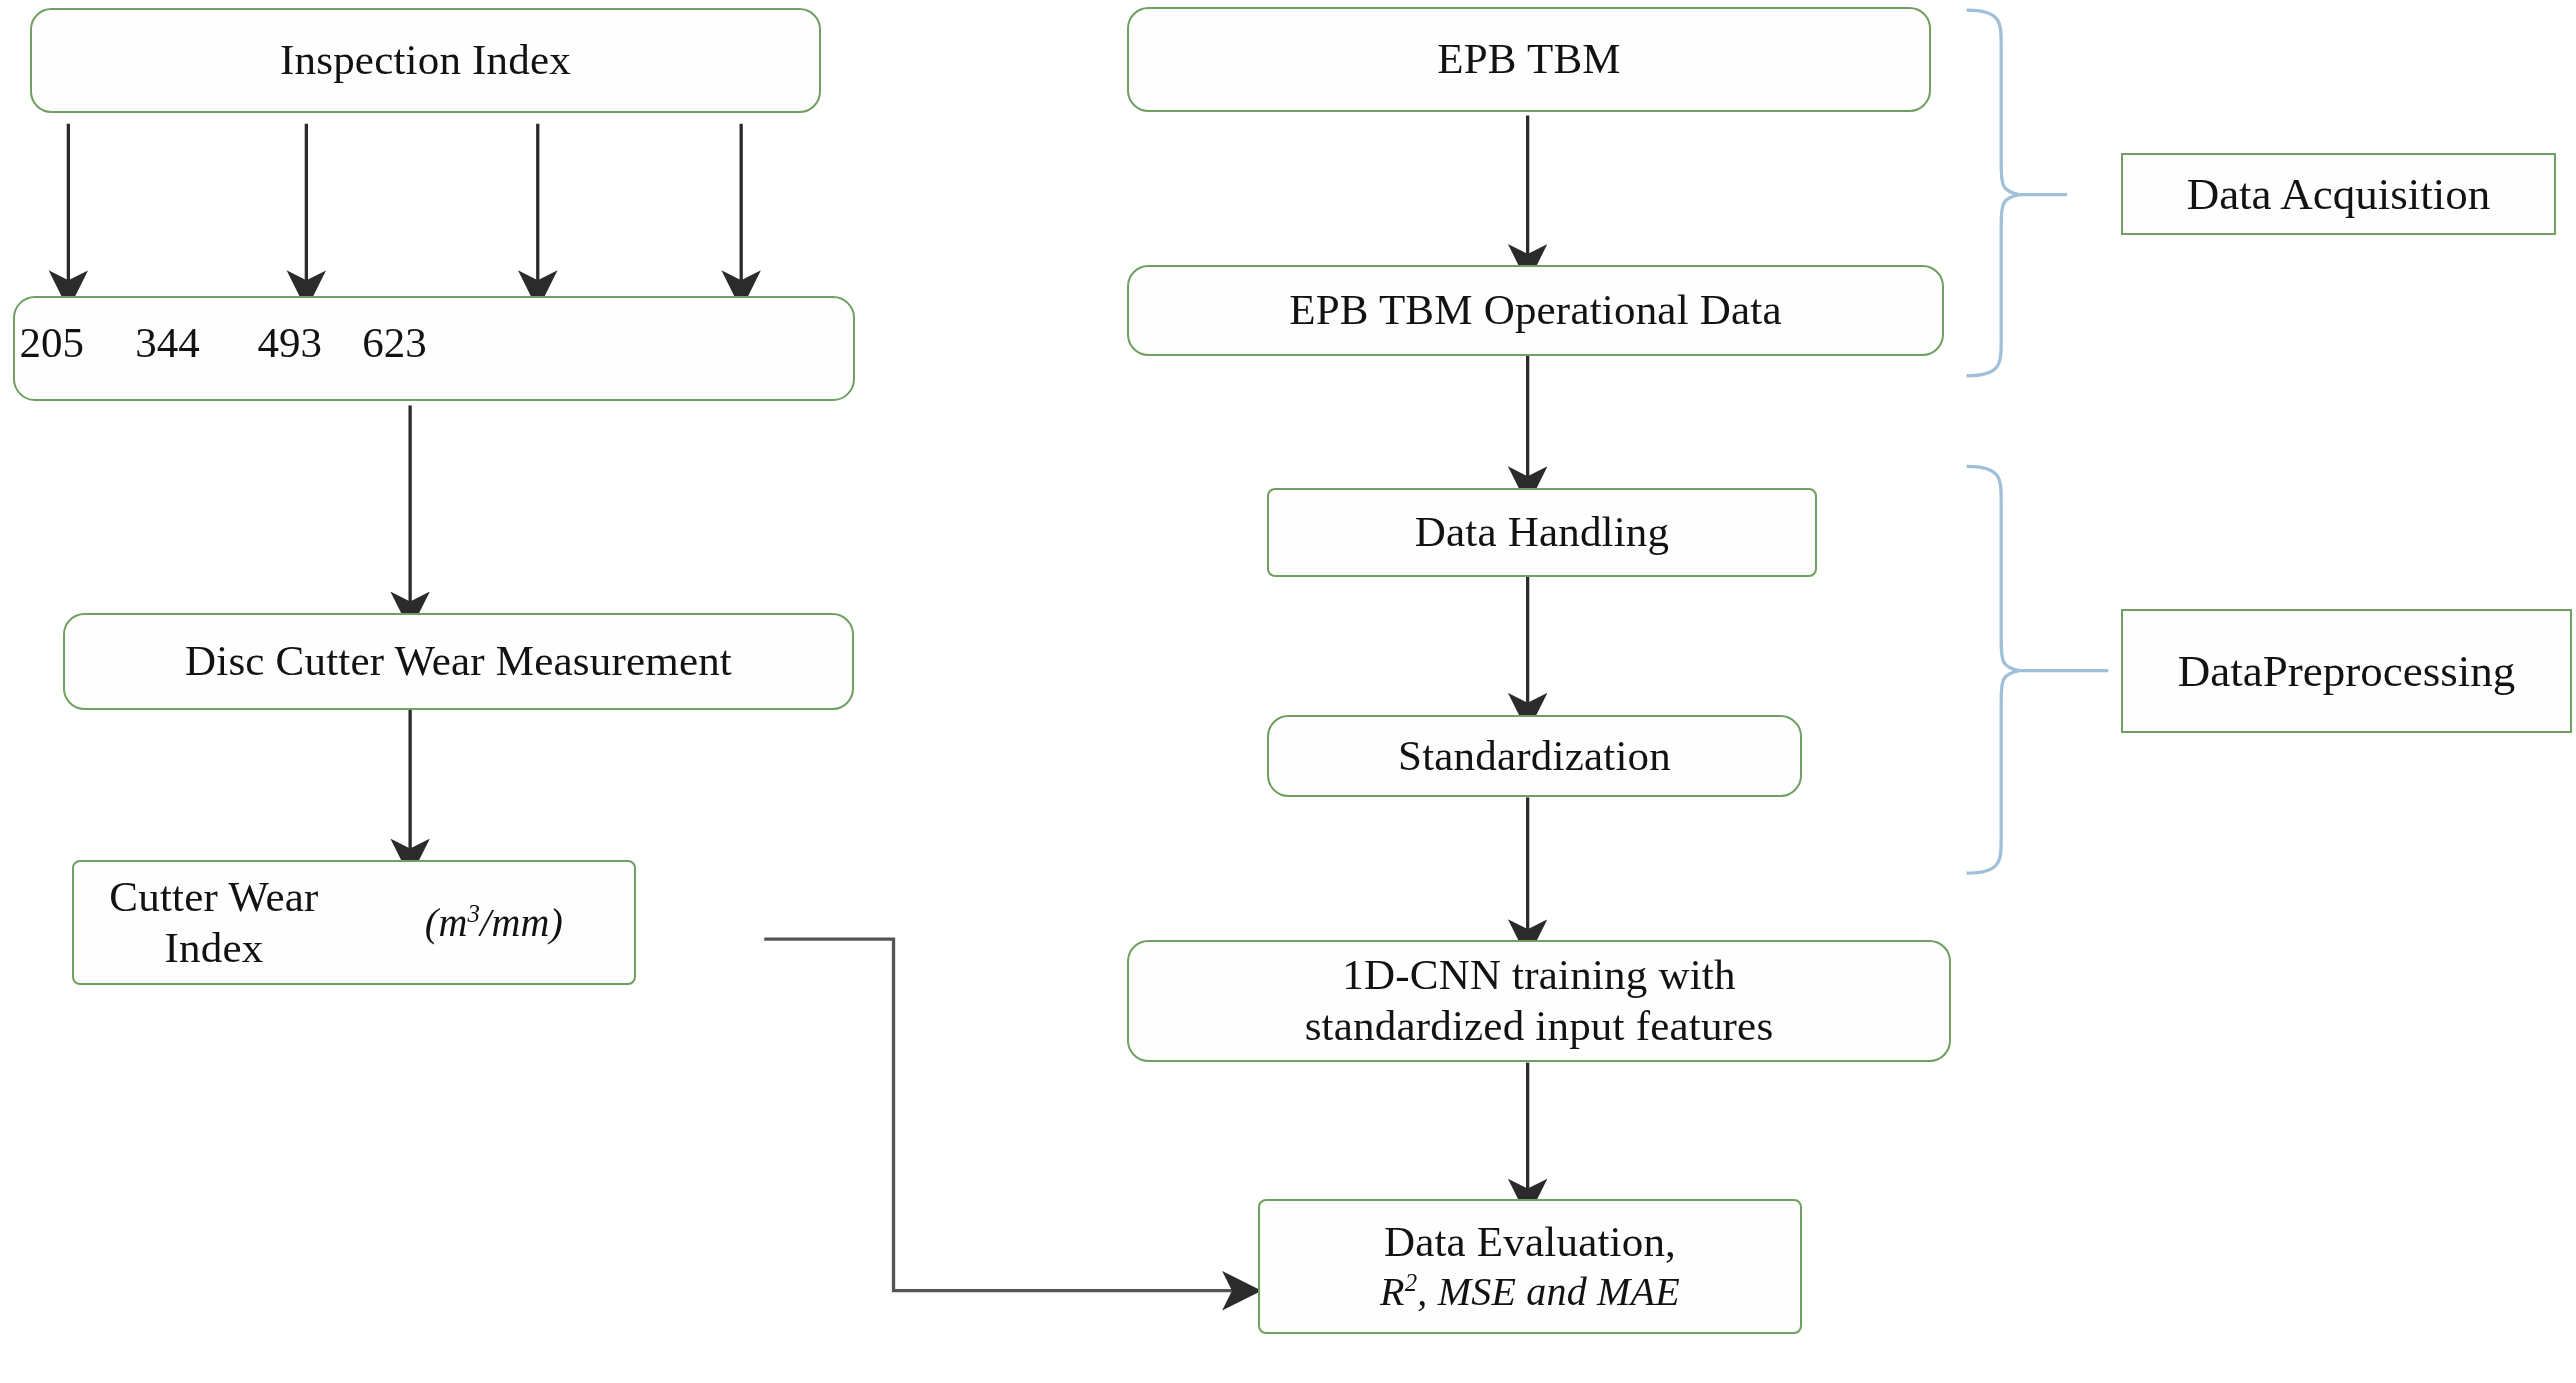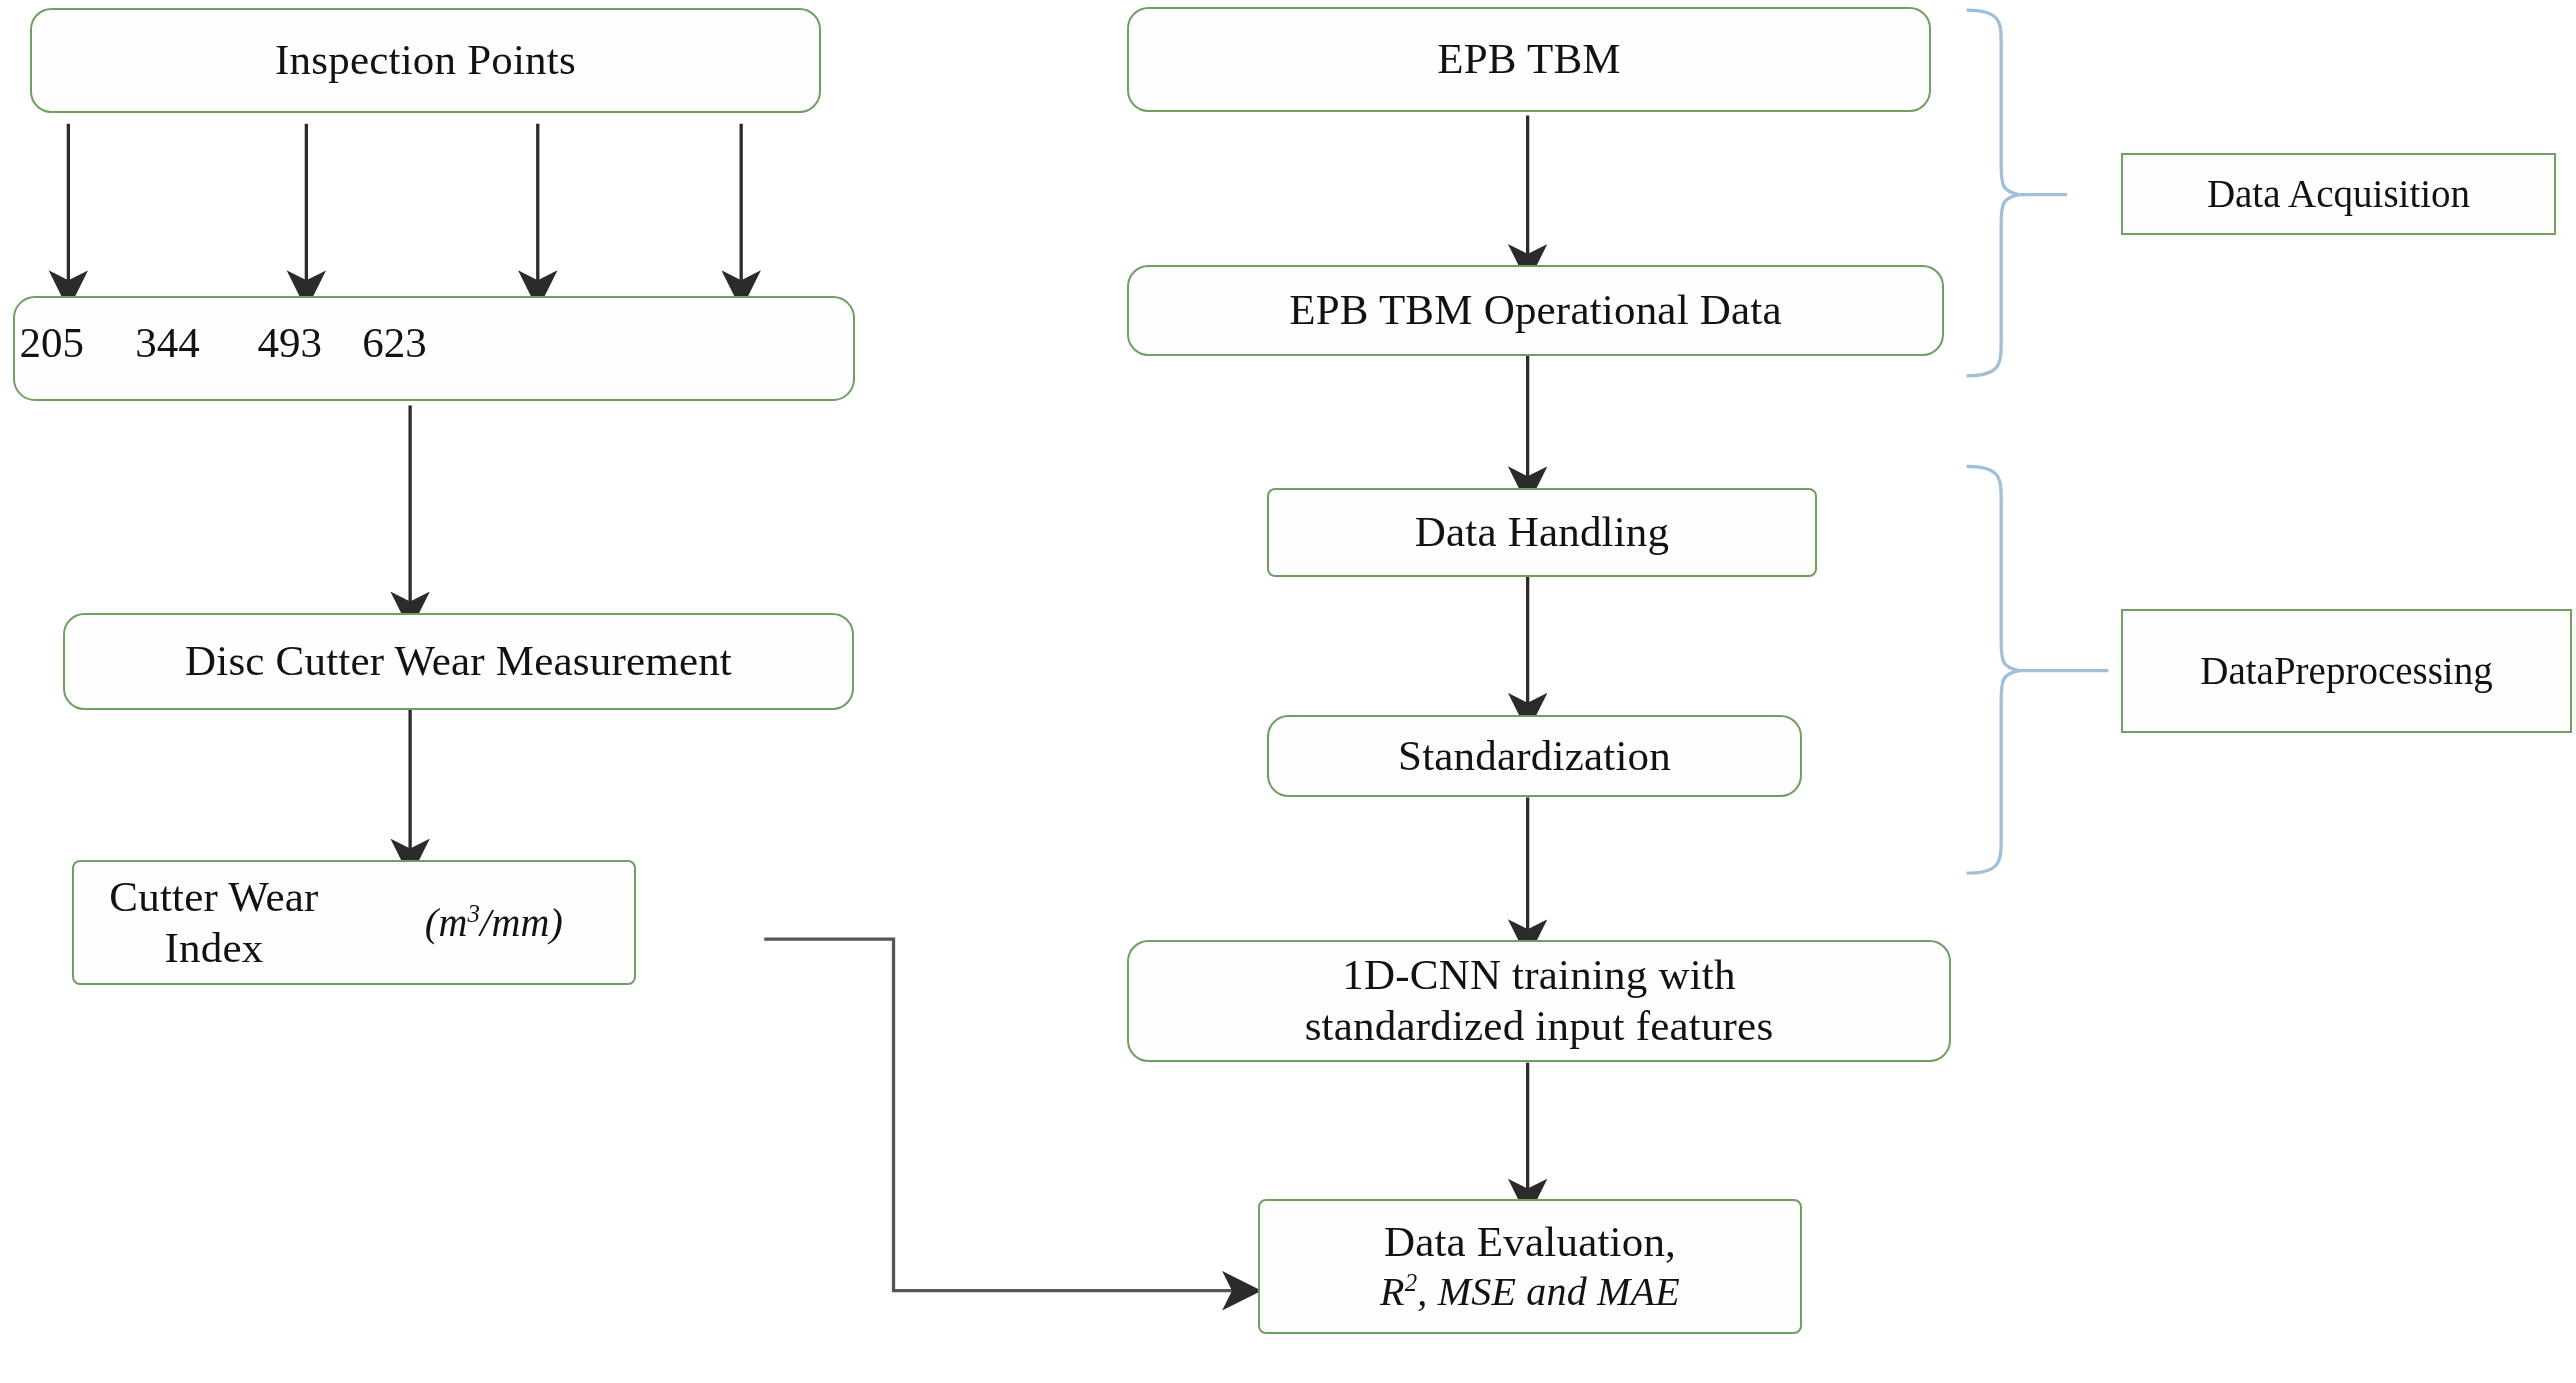--- a/index.html
+++ b/index.html
@@ -61,21 +61,21 @@
   .side-box {
     position: absolute;
     box-sizing: border-box;
     background: #fdfefd;
     border: 2.5px solid #6f9f61;
     border-radius: 0;
     display: flex;
     align-items: center;
     justify-content: center;
     text-align: center;
-    font-size: 39px;
+    font-size: 45px;
     line-height: 1.2;
     color: #121212;
   }
 
   
   #wires {
     position: absolute;
     left: 0; top: 0;
     width: 2576px;
     height: 1384px;
@@ -130,21 +130,21 @@
              C 2432 566, 2430 582, 2430 614
              L 2430 778
              C 2430 804, 2432 810, 2452 814
              C 2432 818, 2430 824, 2430 850
              L 2430 1012
              C 2430 1044, 2432 1060, 2388 1060" stroke="#9fc0d8" stroke-width="4" fill="none"></path>
     <path d="M 2452 814 L 2560 814" stroke="#9fc0d8" stroke-width="4" fill="none"></path>
   </svg>
 
   <div class="node rounded fs-lg" style="left:30px; top:8.2px; width:791px; height:105px;">
-    <span class="label">Inspection Points</span>
+    <span class="label">Inspection Index</span>
   </div>
 
   <div class="numbers" style="left:13px; top:296px; width:842px; height:105px;">
     <span class="num" style="left:4.4%;  top:20px;">205</span>
     <span class="num" style="left:18.2%; top:20px;">344</span>
     <span class="num" style="left:32.8%; top:20px;">493</span>
     <span class="num" style="left:45.3%; top:20px;">623</span>
   </div>
 
   <div class="node rounded fs-lg" style="left:63px; top:613px; width:791px; height:97px;">

